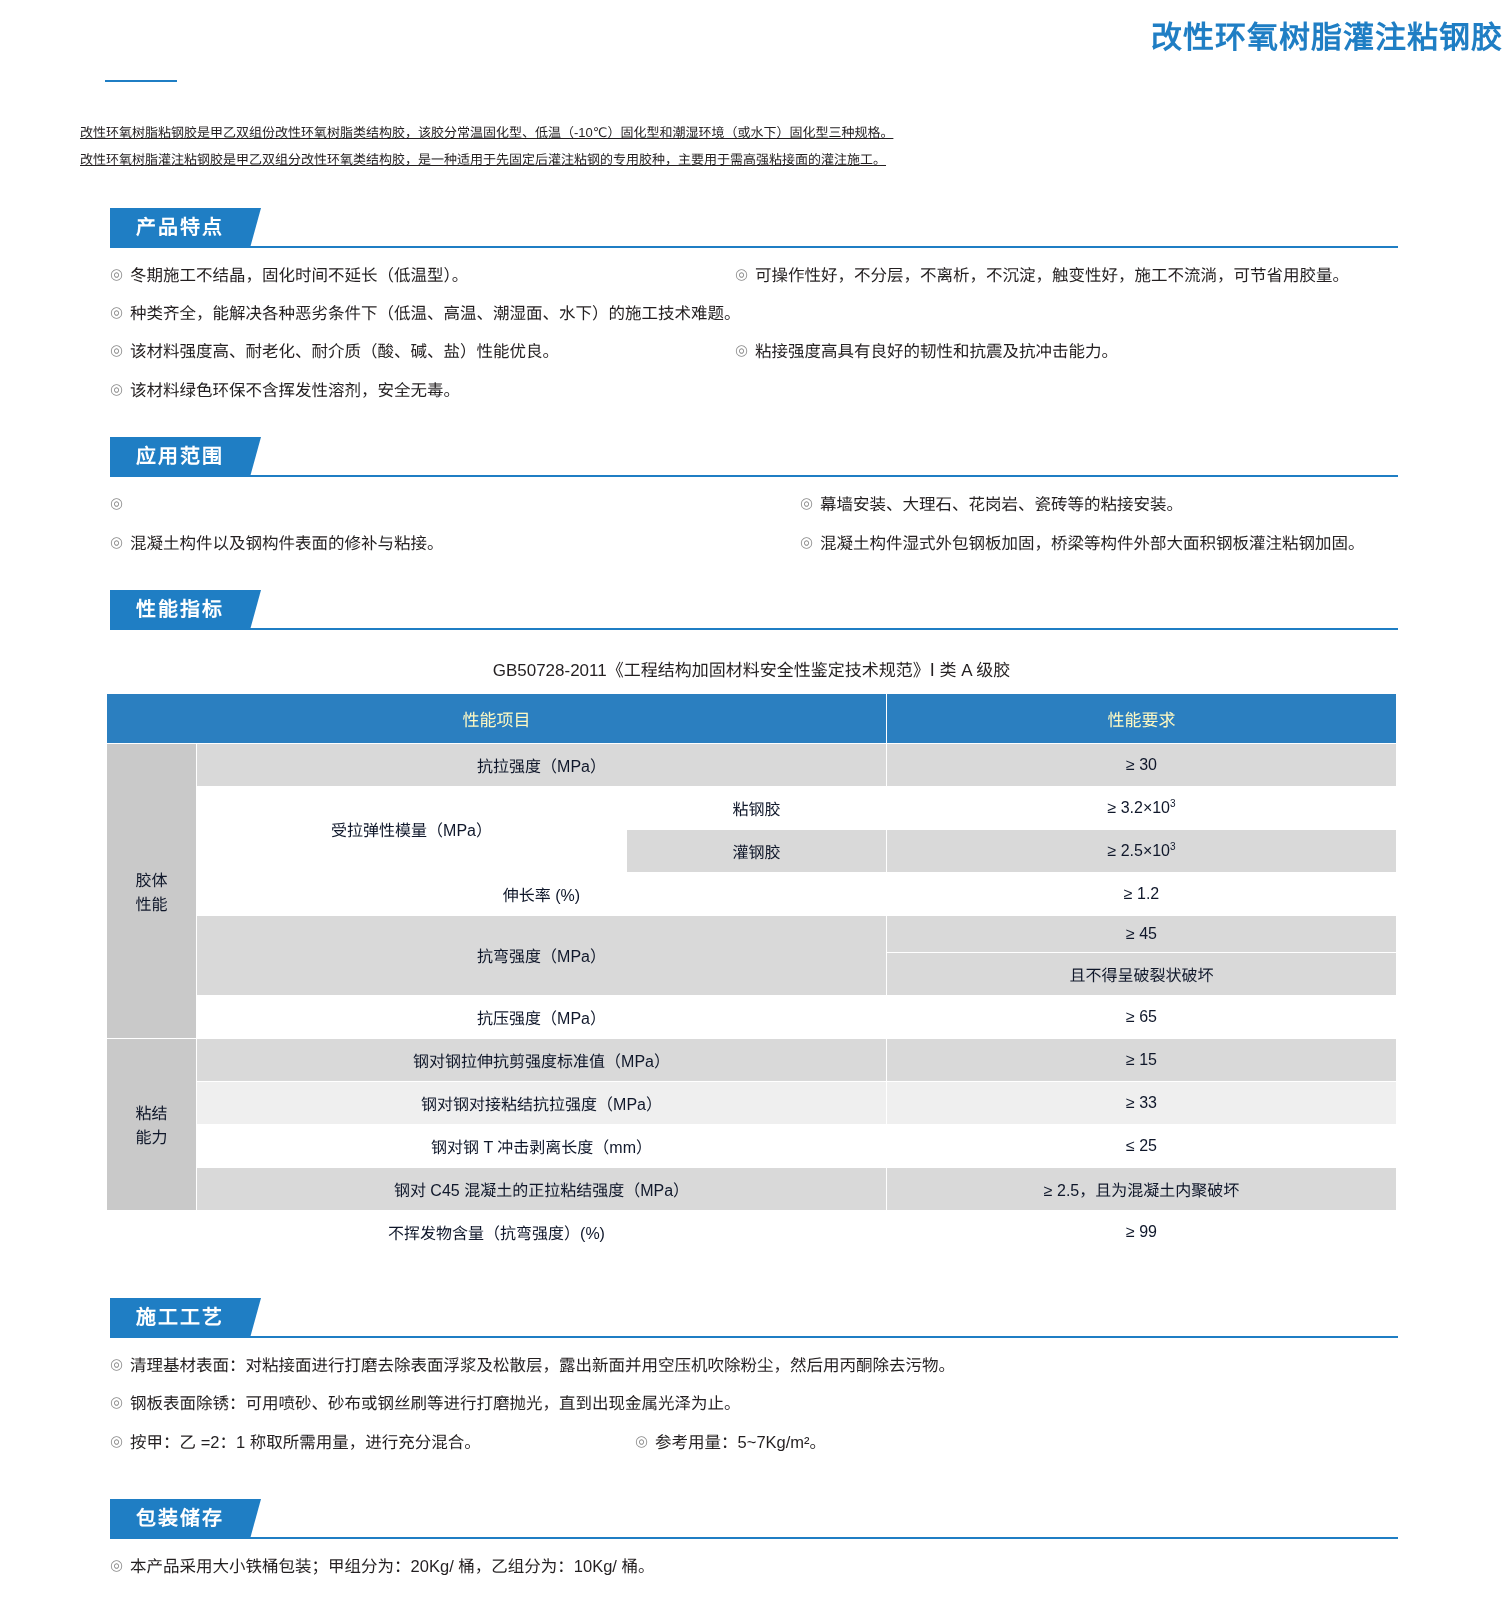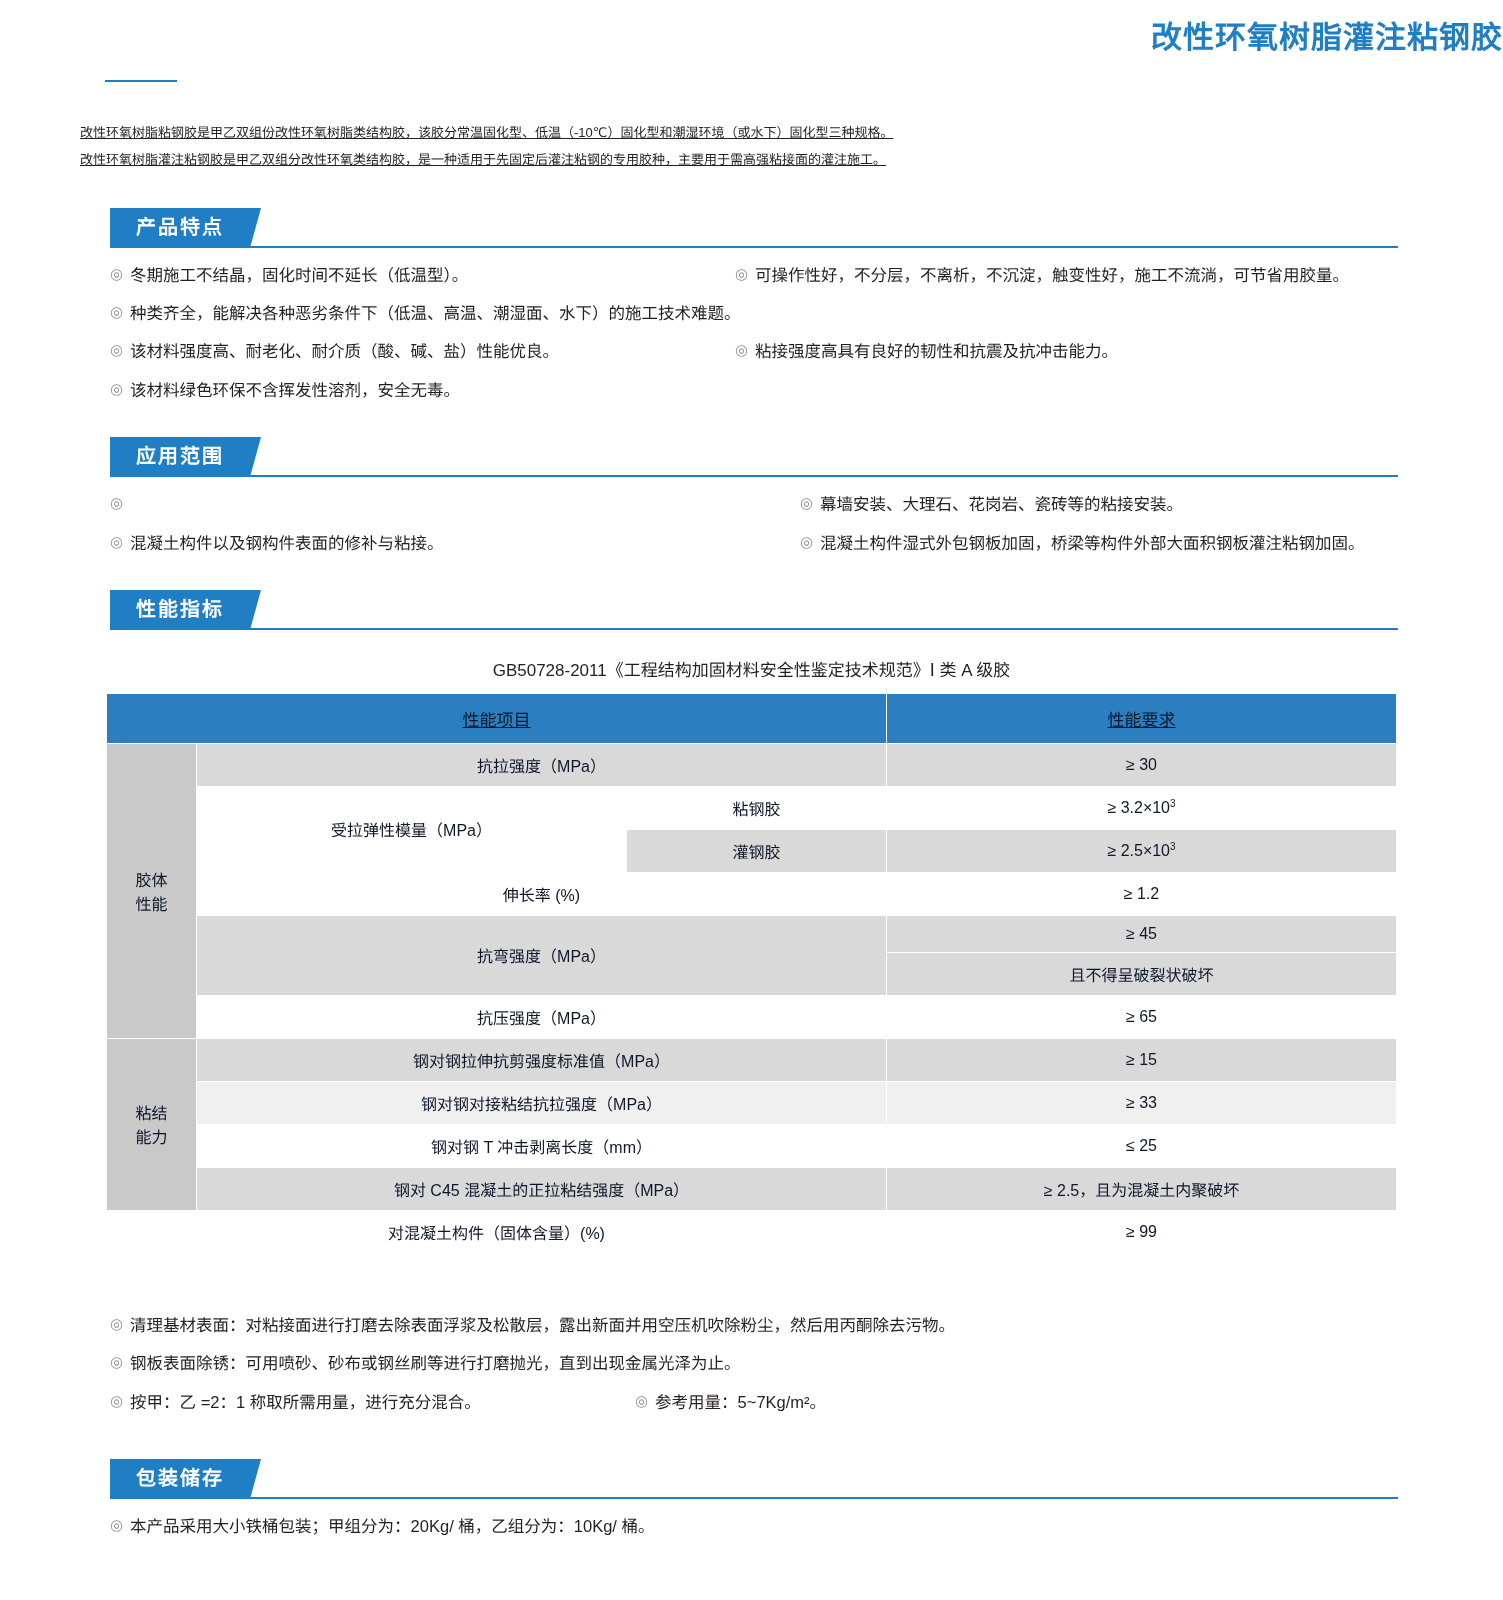--- a/index.html
+++ b/index.html
@@ -130,26 +130,25 @@
     table-layout: fixed;
   }
   table.perf th, table.perf td {
     border: 1px solid #ffffff;
     text-align: center;
     padding: 9px 6px;
     color: #0f172a;
   }
   table.perf thead th {
     background: #2b7fc0;
-    color: #0f172a;
+    color: #fef9c3;
     font-weight: normal;
     font-size: 17px;
     padding: 12px 6px;
     border-color: #ffffff;
-    text-decoration: underline;
   }
   td.lab {
     background: #c9c9c9;
   }
   td.grey {
     background: #d9d9d9;
   }
   td.light {
     background: #efefef;
   }
@@ -308,28 +307,32 @@
         <tr>
           <td class="white" colspan="2">钢对钢 T 冲击剥离长度（mm）</td>
           <td class="white">≤ 25</td>
         </tr>
         <tr>
           <td class="grey" colspan="2">钢对 C45 混凝土的正拉粘结强度（MPa）</td>
           <td class="grey">≥ 2.5，且为混凝土内聚破坏</td>
         </tr>
 
         <tr>
-          <td class="white" colspan="3">对混凝土构件（固体含量）(%)</td>
+          <td class="white" colspan="3">不挥发物含量（抗弯强度）(%)</td>
           <td class="white">≥ 99</td>
         </tr>
       </tbody>
     </table>
   </div>
 
   <div class="section" style="margin-top:44px">
+    <div class="sec-head">
+      <span class="tag">施工工艺</span>
+      <span class="underline"></span>
+    </div>
     <div class="bullets">
       <div class="bul-row">
         <span class="bul">
           <span class="dot">◎</span>
           <span class="txt">清理基材表面：对粘接面进行打磨去除表面浮浆及松散层，露出新面并用空压机吹除粉尘，然后用丙酮除去污物。</span>
         </span>
       </div>
       <div class="bul-row">
         <span class="bul">
           <span class="dot">◎</span>

